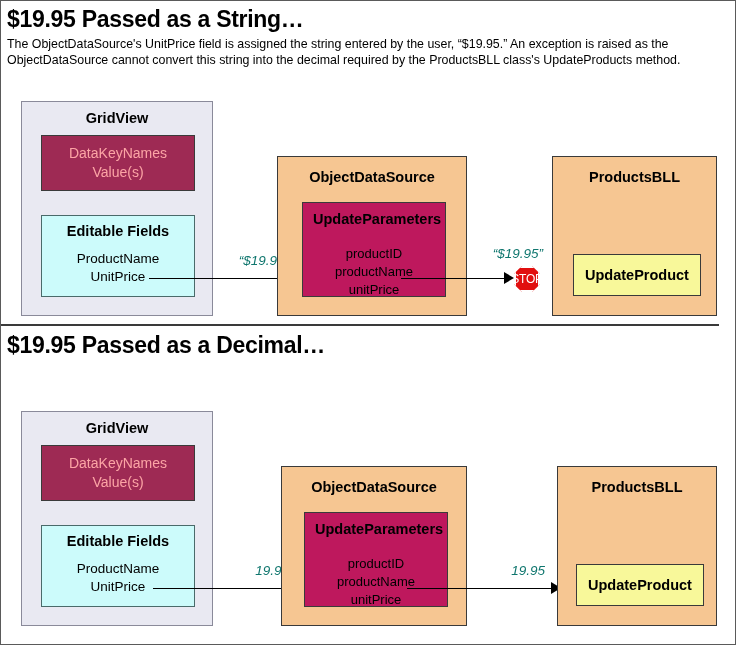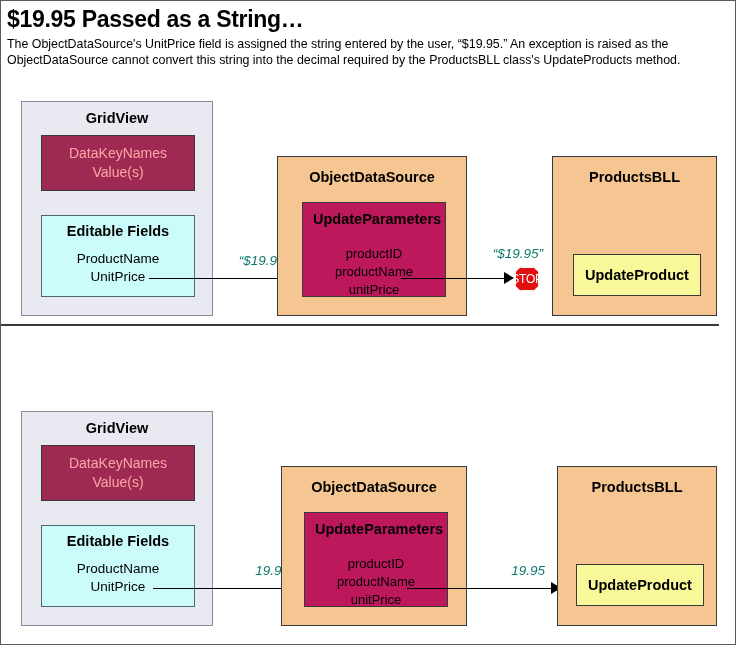--- a/index.html
+++ b/index.html
@@ -241,20 +241,21 @@
     </div>
 
     <div class="box bll" style="left:551px; top:155px; width:165px; height:160px;">
       <div class="box-title">ProductsBLL</div>
       <div class="box updateproduct" style="left:20px; top:97px; width:128px; height:42px;">UpdateProduct</div>
     </div>
   </div>
 
   <div class="section section-bottom">
 
+    <div class="heading" style="top:6px;">$19.95 Passed as a Decimal…</div>
 
 
     <div class="box gridview" style="left:20px; top:85px; width:192px; height:215px;">
       <div class="box-title">GridView</div>
 
       <div class="box datakey" style="left:19px; top:33px; width:154px; height:56px;">
         <div class="line">DataKeyNames</div>
         <div class="line">Value(s)</div>
       </div>
 

